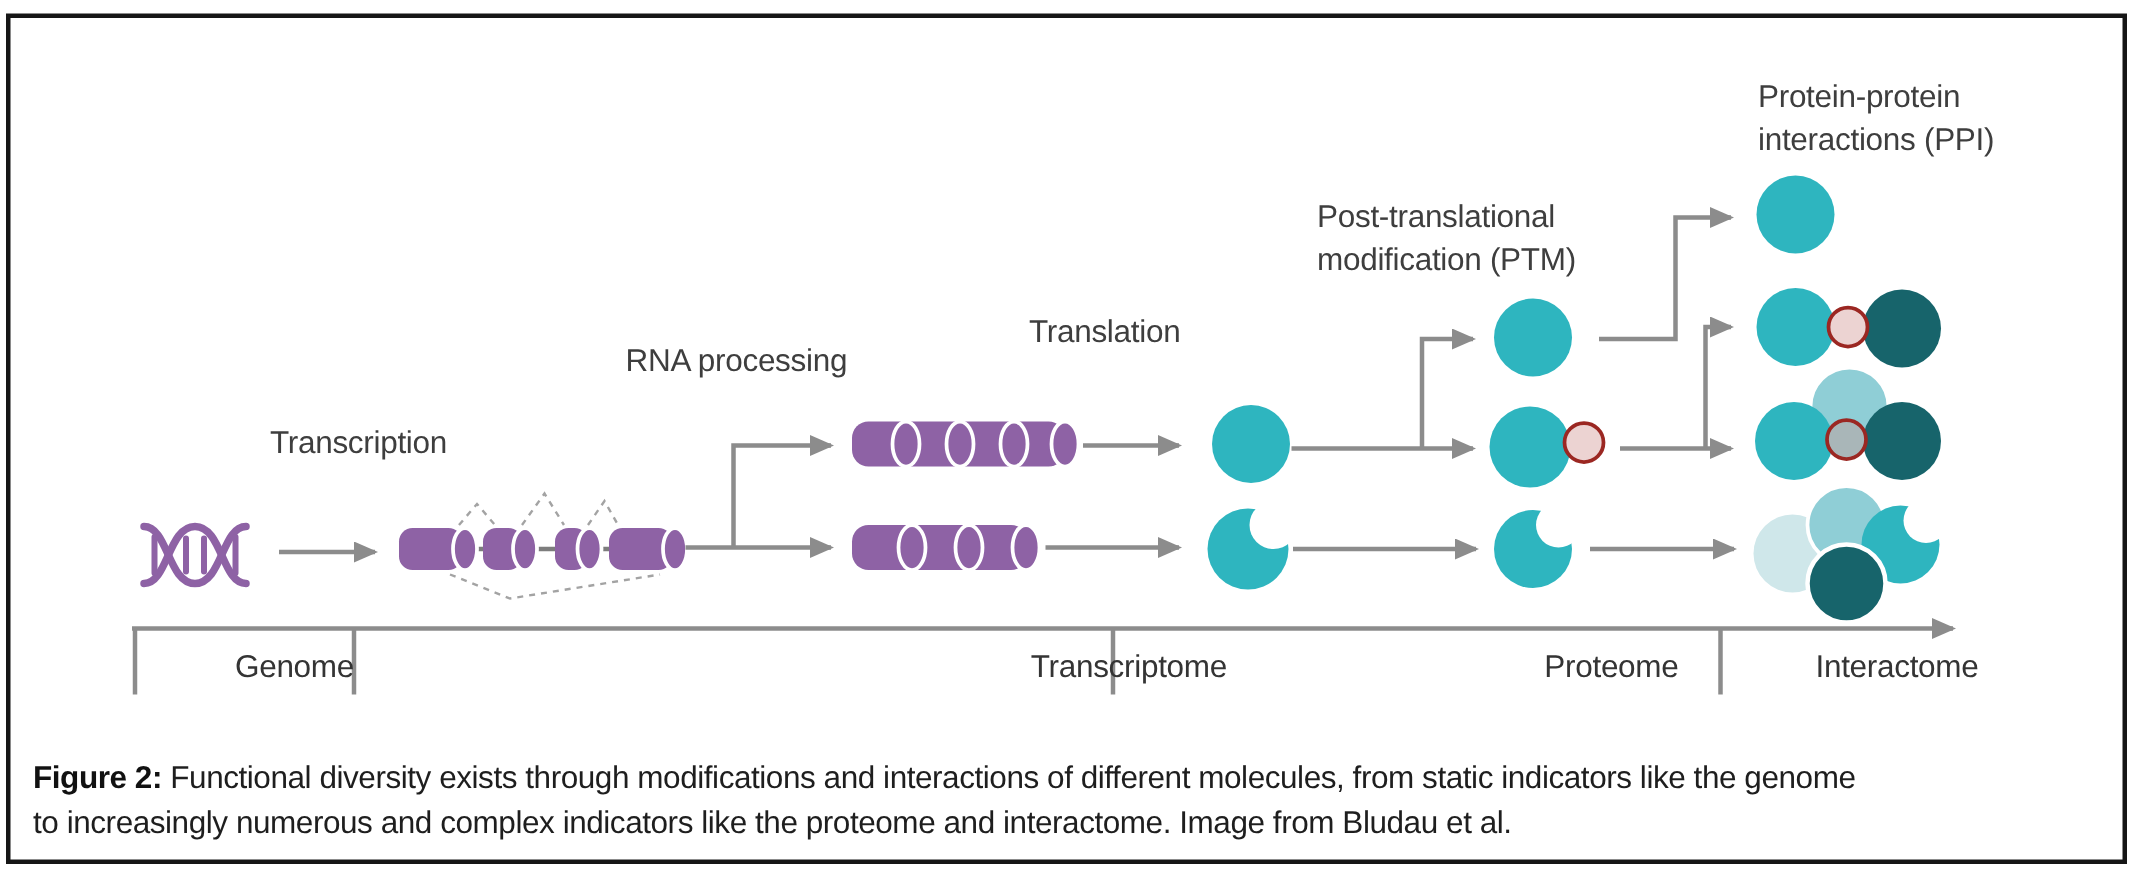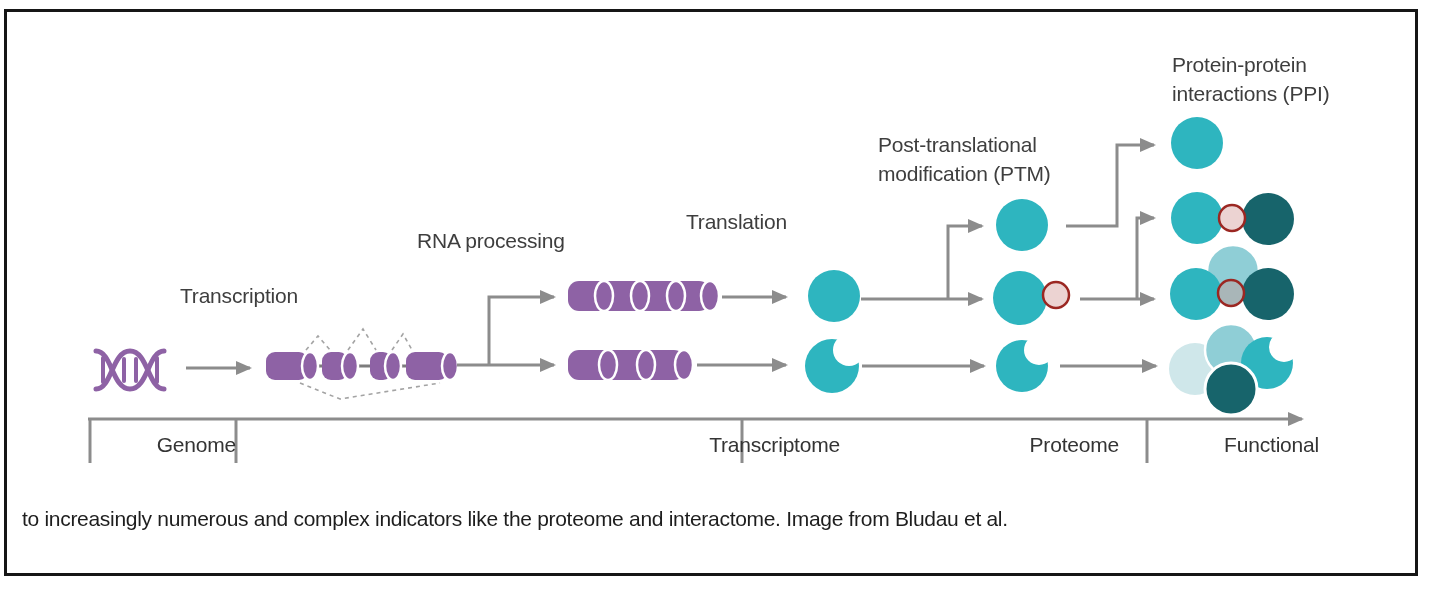--- a/index.html
+++ b/index.html
@@ -149,20 +149,21 @@
     <div class="ln">Protein-protein</div>
     <div class="ln">interactions (PPI)</div>
   </div>
 
   <div class="label" style="left:878px;top:130px;">
     <div class="ln">Post-translational</div>
     <div class="ln">modification (PTM)</div>
   </div>
 
   <div class="axis-label" style="left:90px;width:146px;">Genome</div>
-  <div class="axis-label" style="left:236px;width:582px;padding-left:22px;">Transcriptome</div>
+  <div class="axis-label" style="left:236px;width:582px;">Transcriptome</div>
   <div class="axis-label" style="left:714px;width:405px;">Proteome</div>
-  <div class="axis-label" style="left:1147px;width:172px;">Functional</div>
+  <div class="axis-label" style="left:1147px;width:172px;">Interactome</div>
 
   <div class="caption">
+    <div><strong>Figure 2:</strong><span> Functional diversity exists through modifications and interactions of different molecules, from static indicators like the genome</span></div>
     <div>to increasingly numerous and complex indicators like the proteome and interactome. Image from Bludau et al.</div>
   </div>
 </div>
 
 </body></html>

